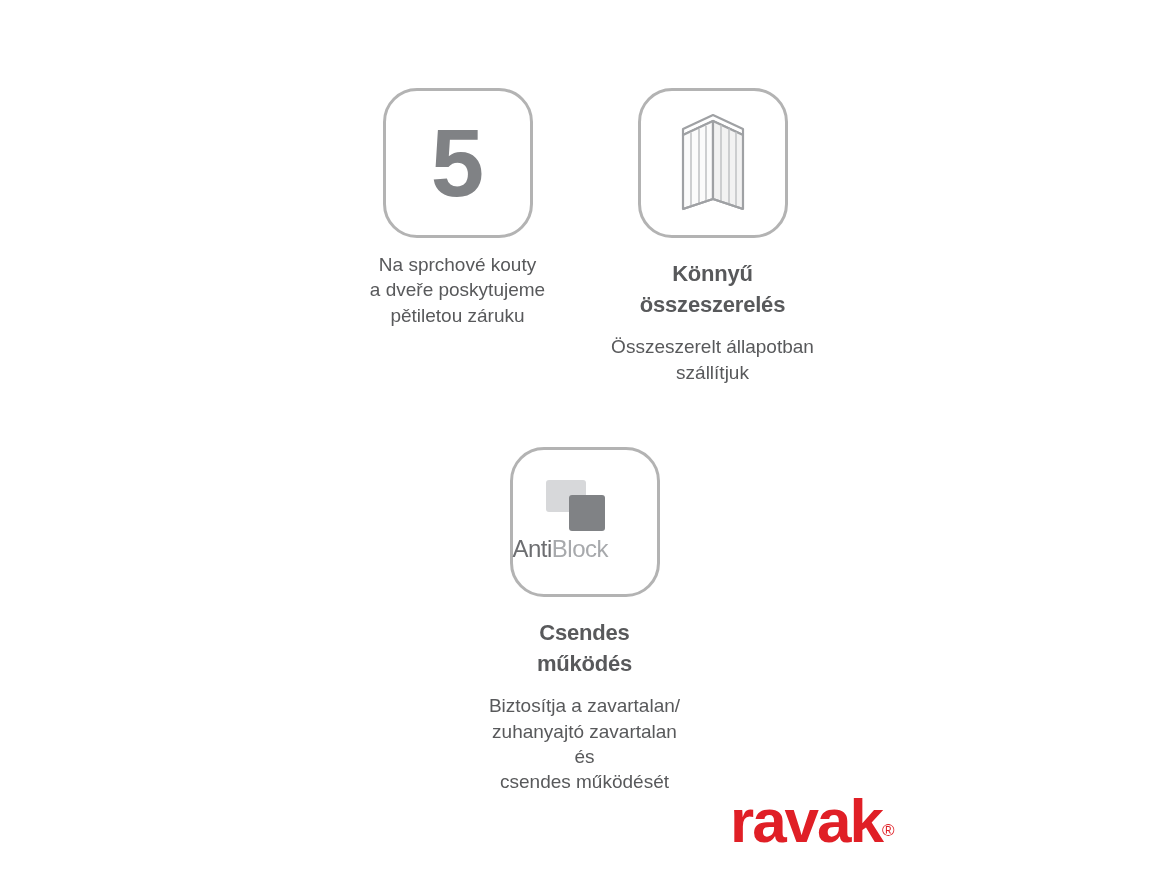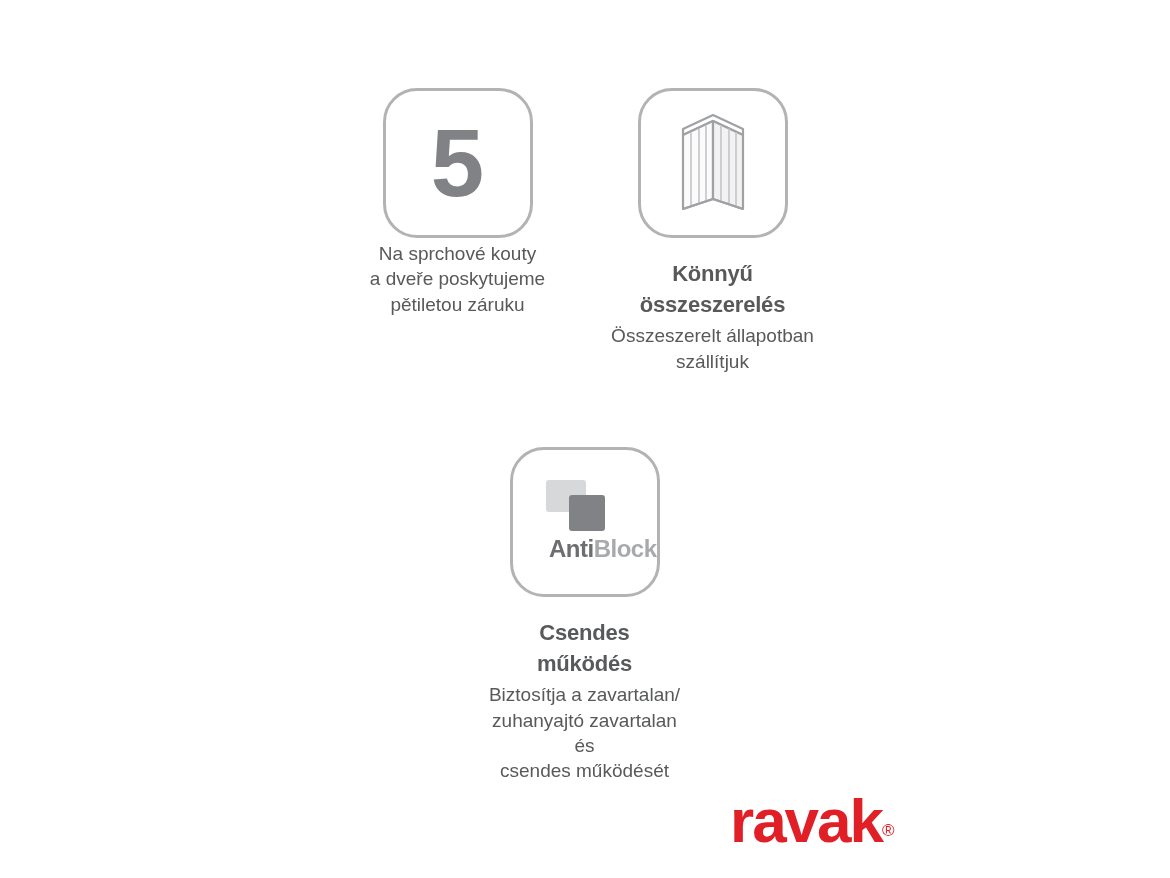--- a/index.html
+++ b/index.html
@@ -42,21 +42,21 @@
     font-weight: bold;
     color: #58595b;
     line-height: 1.42;
     margin-top: 20px;
     letter-spacing: -0.2px;
   }
   .feature-desc {
     font-size: 19px;
     color: #58595b;
     line-height: 1.33;
-    margin-top: 3px;
+    margin-top: 14px;
     font-weight: normal;
   }
 
   
   #feature-warranty {
     left: 355px;
     top: 88px;
     width: 205px;
   }
   #feature-assembly {
@@ -106,23 +106,23 @@
     width: 36px;
     height: 36px;
     background: #808285;
     border-radius: 3px;
   }
   .ab-text {
     position: absolute;
     left: 0;
     right: 0;
     top: 88px;
-    text-align: right;
+    text-align: left;
     font-size: 24px;
-    font-weight: bold;
+    font-weight: normal;
     letter-spacing: -0.5px;
   }
   .ab-anti { color: #6d6e71; }
   .ab-block { color: #a7a9ac; }
 
   
   #brand-logo {
     position: absolute;
     left: 730px;
     top: 790px;

